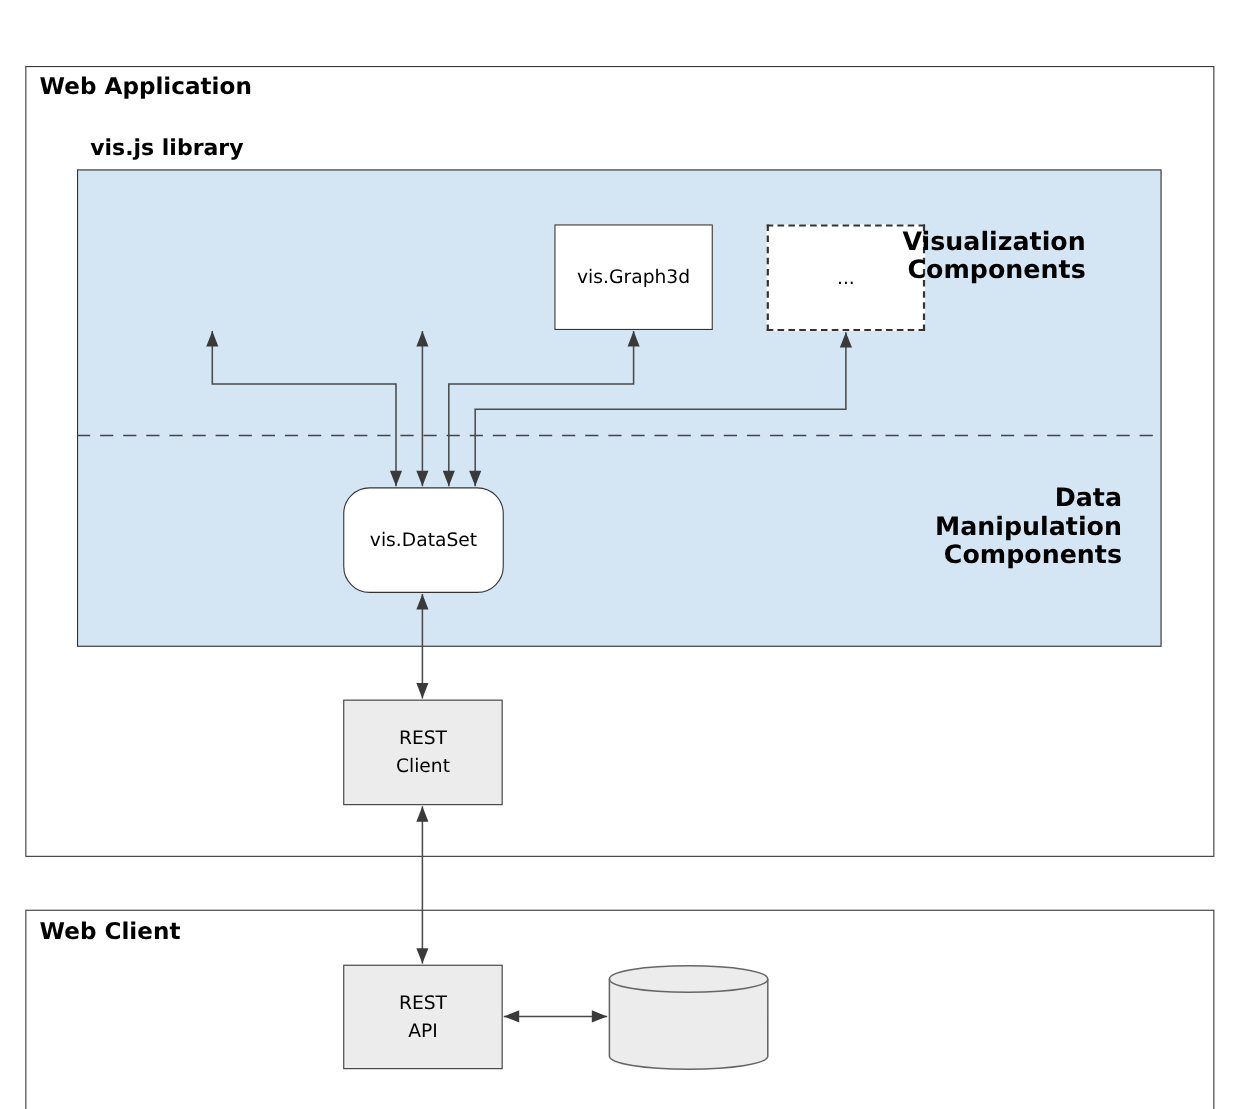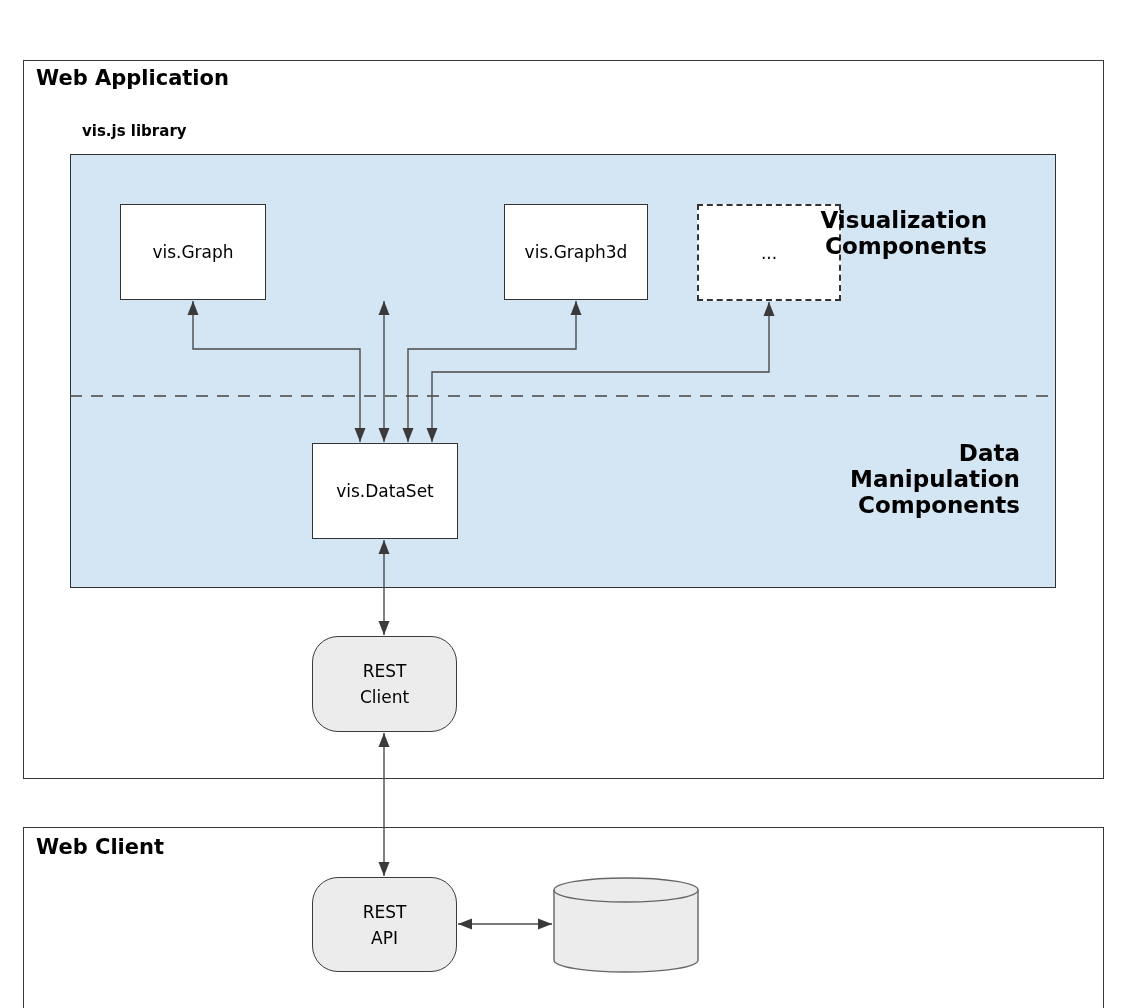--- a/index.html
+++ b/index.html
@@ -9,33 +9,33 @@
     overflow:hidden;
     margin-top:36px;
   }
   .container-box{
     position:absolute;background:#ffffff;border:1px solid #383838;box-sizing:border-box;
   }
   .container-title{
     position:absolute;font-size:21px;font-weight:bold;color:#000;white-space:nowrap;
   }
   .section-label{
-    position:absolute;font-size:15px;font-weight:bold;color:#000;white-space:nowrap;
+    position:absolute;font-size:20px;font-weight:bold;color:#000;white-space:nowrap;
   }
   .panel-blue{
     position:absolute;left:70px;top:118px;width:986px;height:434px;
     background:#d4e6f3;border:1px solid #313131;box-sizing:border-box;z-index:1;
   }
   .node{
     position:absolute;box-sizing:border-box;border:1px solid #333;background:#ffffff;
     display:flex;align-items:center;justify-content:center;text-align:center;
     font-size:17px;line-height:26px;white-space:pre-line;z-index:2;
   }
   .node.dashed{border:2px dashed #333;}
-  .node.gray{background:#ececec;border-color:#3c3c3c;border-radius:26px;}
+  .node.gray{background:#ececec;border-color:#3c3c3c;}
   .group-label{
     position:absolute;width:250px;text-align:right;font-size:23px;font-weight:bold;
     line-height:26px;white-space:pre-line;z-index:2;
   }
   #connector-layer{
     position:absolute;left:0;top:0;width:1128px;height:1008px;z-index:3;pointer-events:none;
   }
   .cyl-label{
     position:absolute;left:553px;top:848px;width:146px;height:88px;
     display:flex;align-items:center;justify-content:center;font-size:17px;z-index:3;
@@ -45,31 +45,30 @@
 <body>
 
 <div id="canvas">
 
   <div class="container-box" style="left:23px;top:24px;width:1081px;height:719px;"></div>
   <div class="container-title" style="left:36px;top:30px;">Web Application</div>
 
   <div class="section-label" style="left:82px;top:86px;">vis.js library</div>
   <div class="panel-blue"></div>
 
-  <div class="node" style="left:120px;top:168px;width:146px;height:96px;">vis.Graph</div>
   <div class="node" style="left:504px;top:168px;width:144px;height:96px;text-align:center;">vis.Graph3d</div>
   <div class="node dashed" style="left:697px;top:168px;width:144px;height:97px;">...</div>
 
   <div class="group-label" style="left:737px;top:171px;">Visualization
 Components</div>
   <div class="group-label" style="left:770px;top:404px;">Data
 Manipulation
 Components</div>
 
-  <div class="node" style="left:312px;top:407px;width:146px;height:96px;">vis.DataSet</div>
+  <div class="node" style="left:312px;top:407px;width:146px;height:96px;border-radius:24px;">vis.DataSet</div>
 
   <div class="node gray" style="left:312px;top:600px;width:145px;height:96px;">REST
 Client</div>
 
   <div class="container-box" style="left:23px;top:791px;width:1081px;height:193px;"></div>
   <div class="container-title" style="left:36px;top:799px;">Web Client</div>
 
   <div class="node gray" style="left:312px;top:841px;width:145px;height:95px;z-index:2;">REST
 API</div>
 

